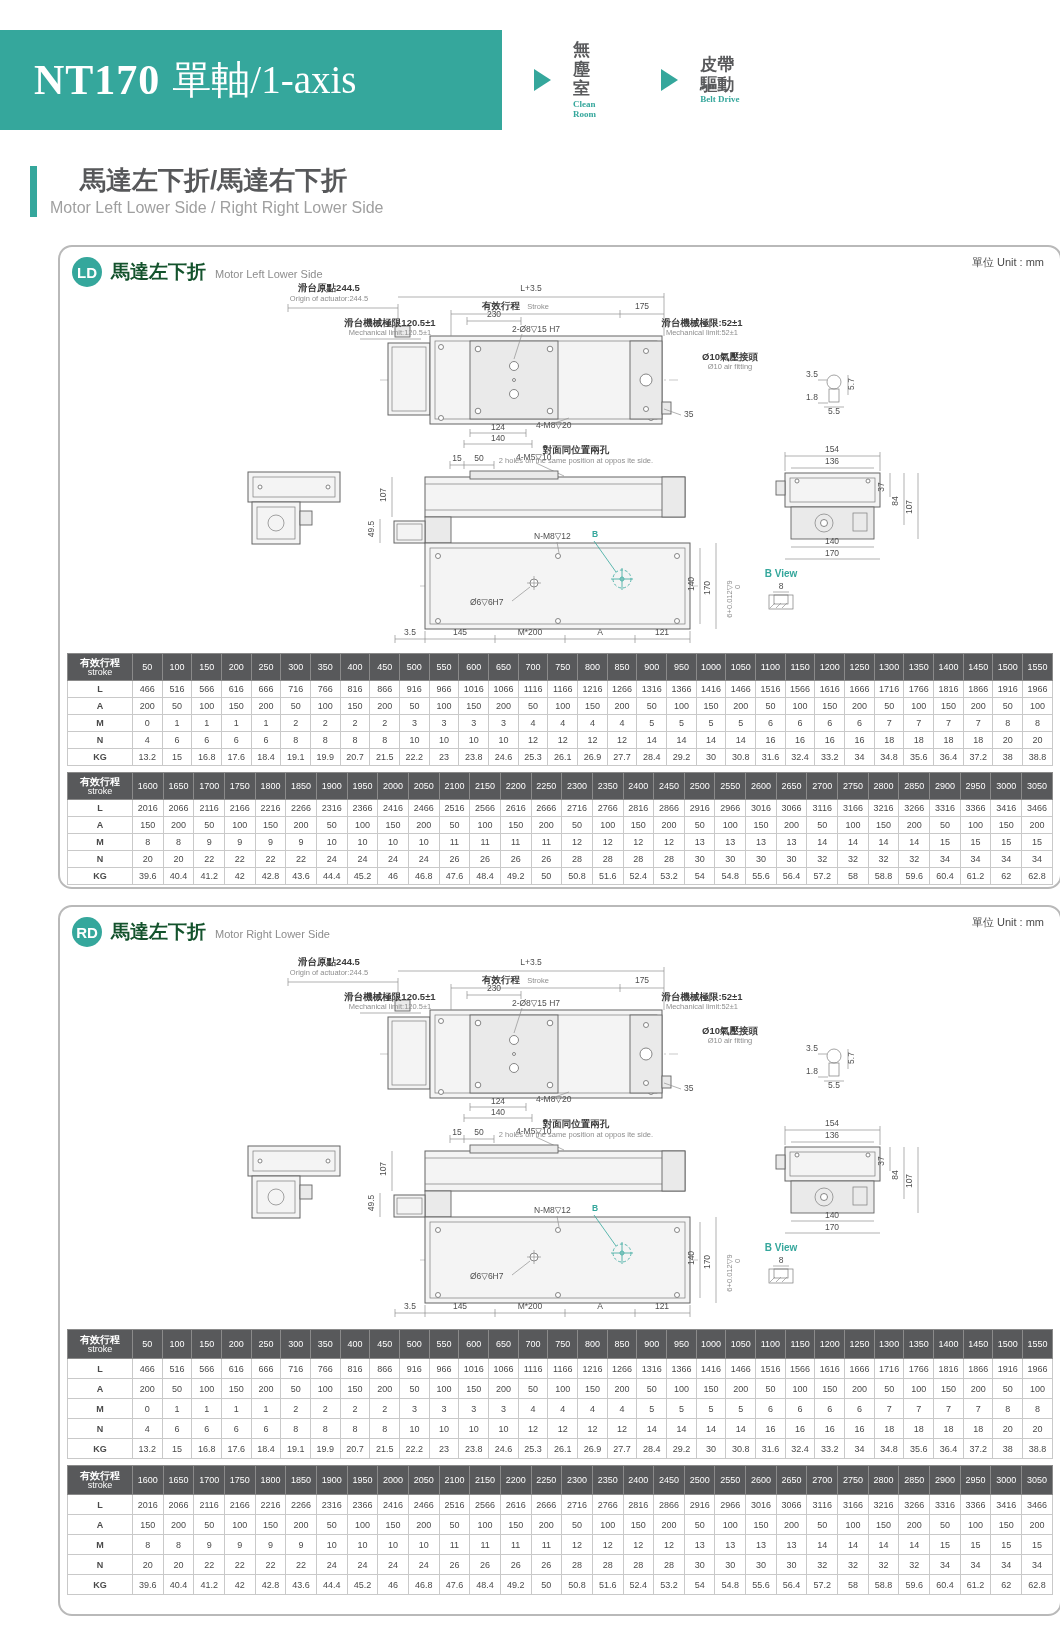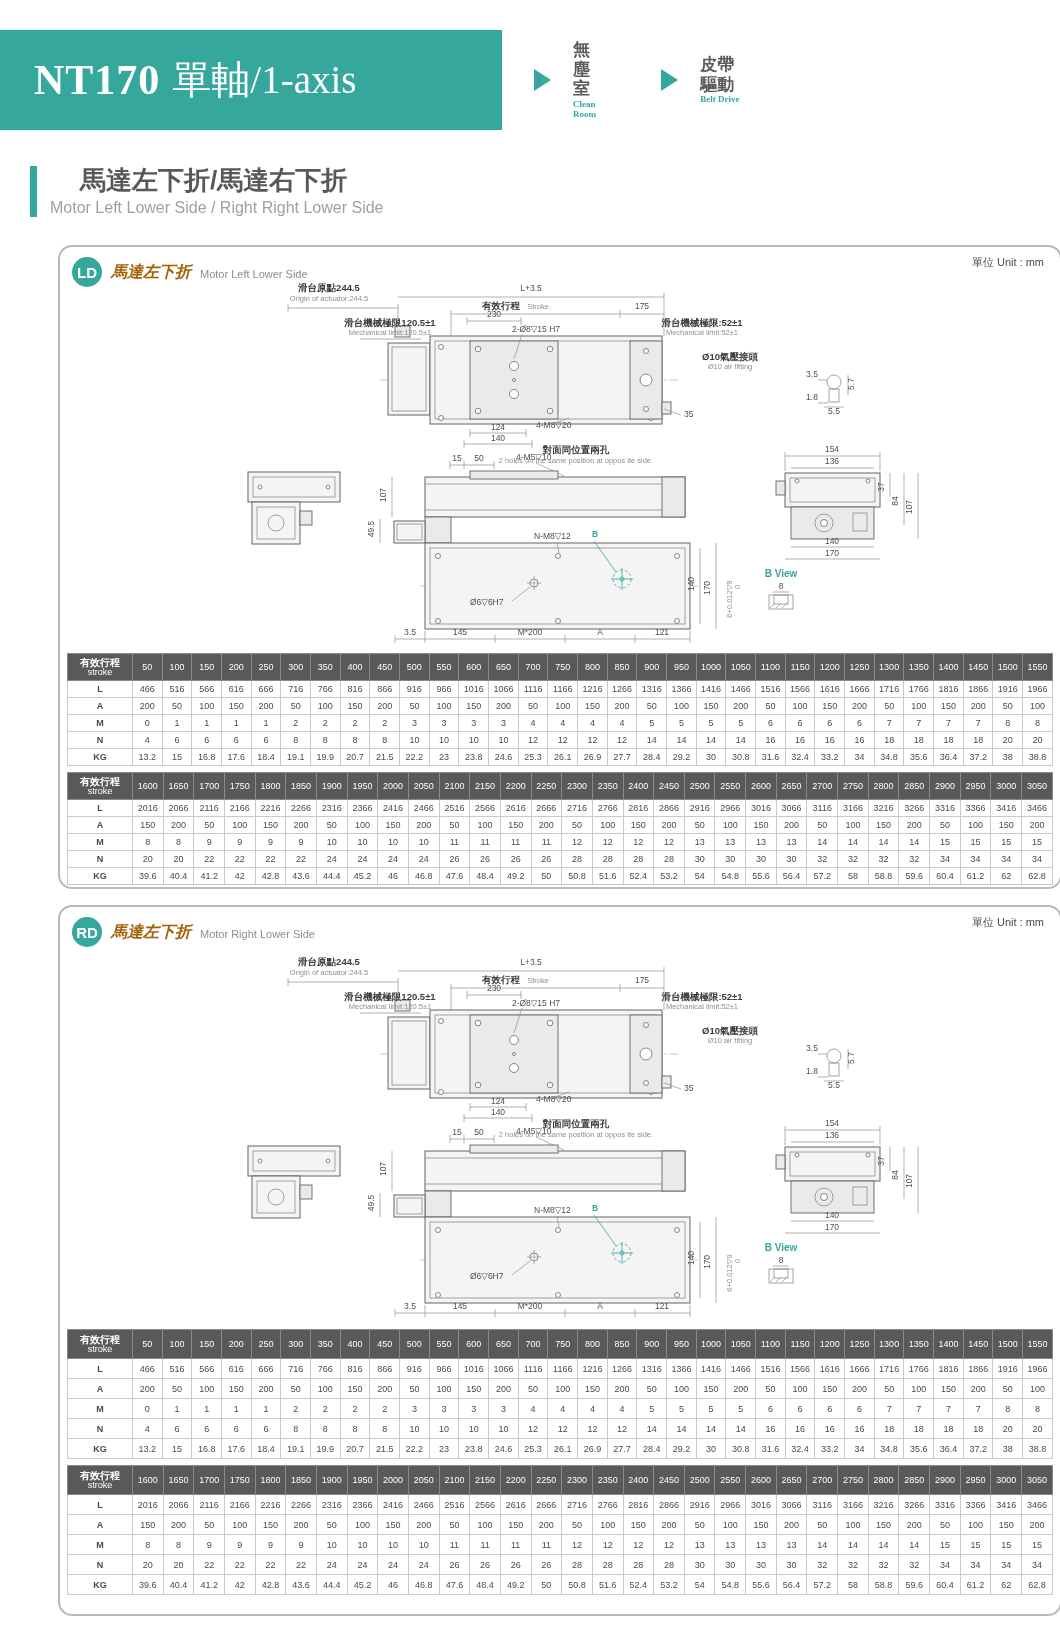--- a/index.html
+++ b/index.html
@@ -25,21 +25,21 @@
   .section-sub{font-size:16px;color:#a0a0a0;margin-top:3px;}
 
   
   .panel{position:absolute;left:30px;width:1000px;border:2px solid #b9b9b9;border-radius:14px;background:#fff;margin-left:28px;}
   .panel-ld{top:245px;height:640px;}
   .panel-rd{top:905px;height:707px;}
   .unit-note{position:absolute;right:16px;top:8px;font-size:11px;color:#4a4a4a;}
   .panel-head{position:absolute;left:12px;top:10px;display:flex;align-items:center;gap:9px;}
   .panel-badge{width:30px;height:30px;border-radius:50%;background:#35a79c;color:#fff;font-size:15px;
                font-weight:bold;display:flex;align-items:center;justify-content:center;flex:none;}
-  .panel-title-zh{font-size:16px;font-weight:bold;color:#a16207;font-style:italic;}
+  .panel-title-zh{font-size:19px;font-weight:bold;color:#14532d;}
   .panel-title-en{font-size:11px;color:#8d8d8d;padding-top:3px;}
 
   .drawing{position:absolute;left:4px;top:34px;width:990px;height:372px;text-align:right;}
   .panel-rd .drawing{top:48px;}
   .drawing svg{width:100%;height:100%;display:block;}
 
   .tables{position:absolute;left:7px;right:7px;top:406px;}
   .panel-rd .tables{top:422px;}
 
   

